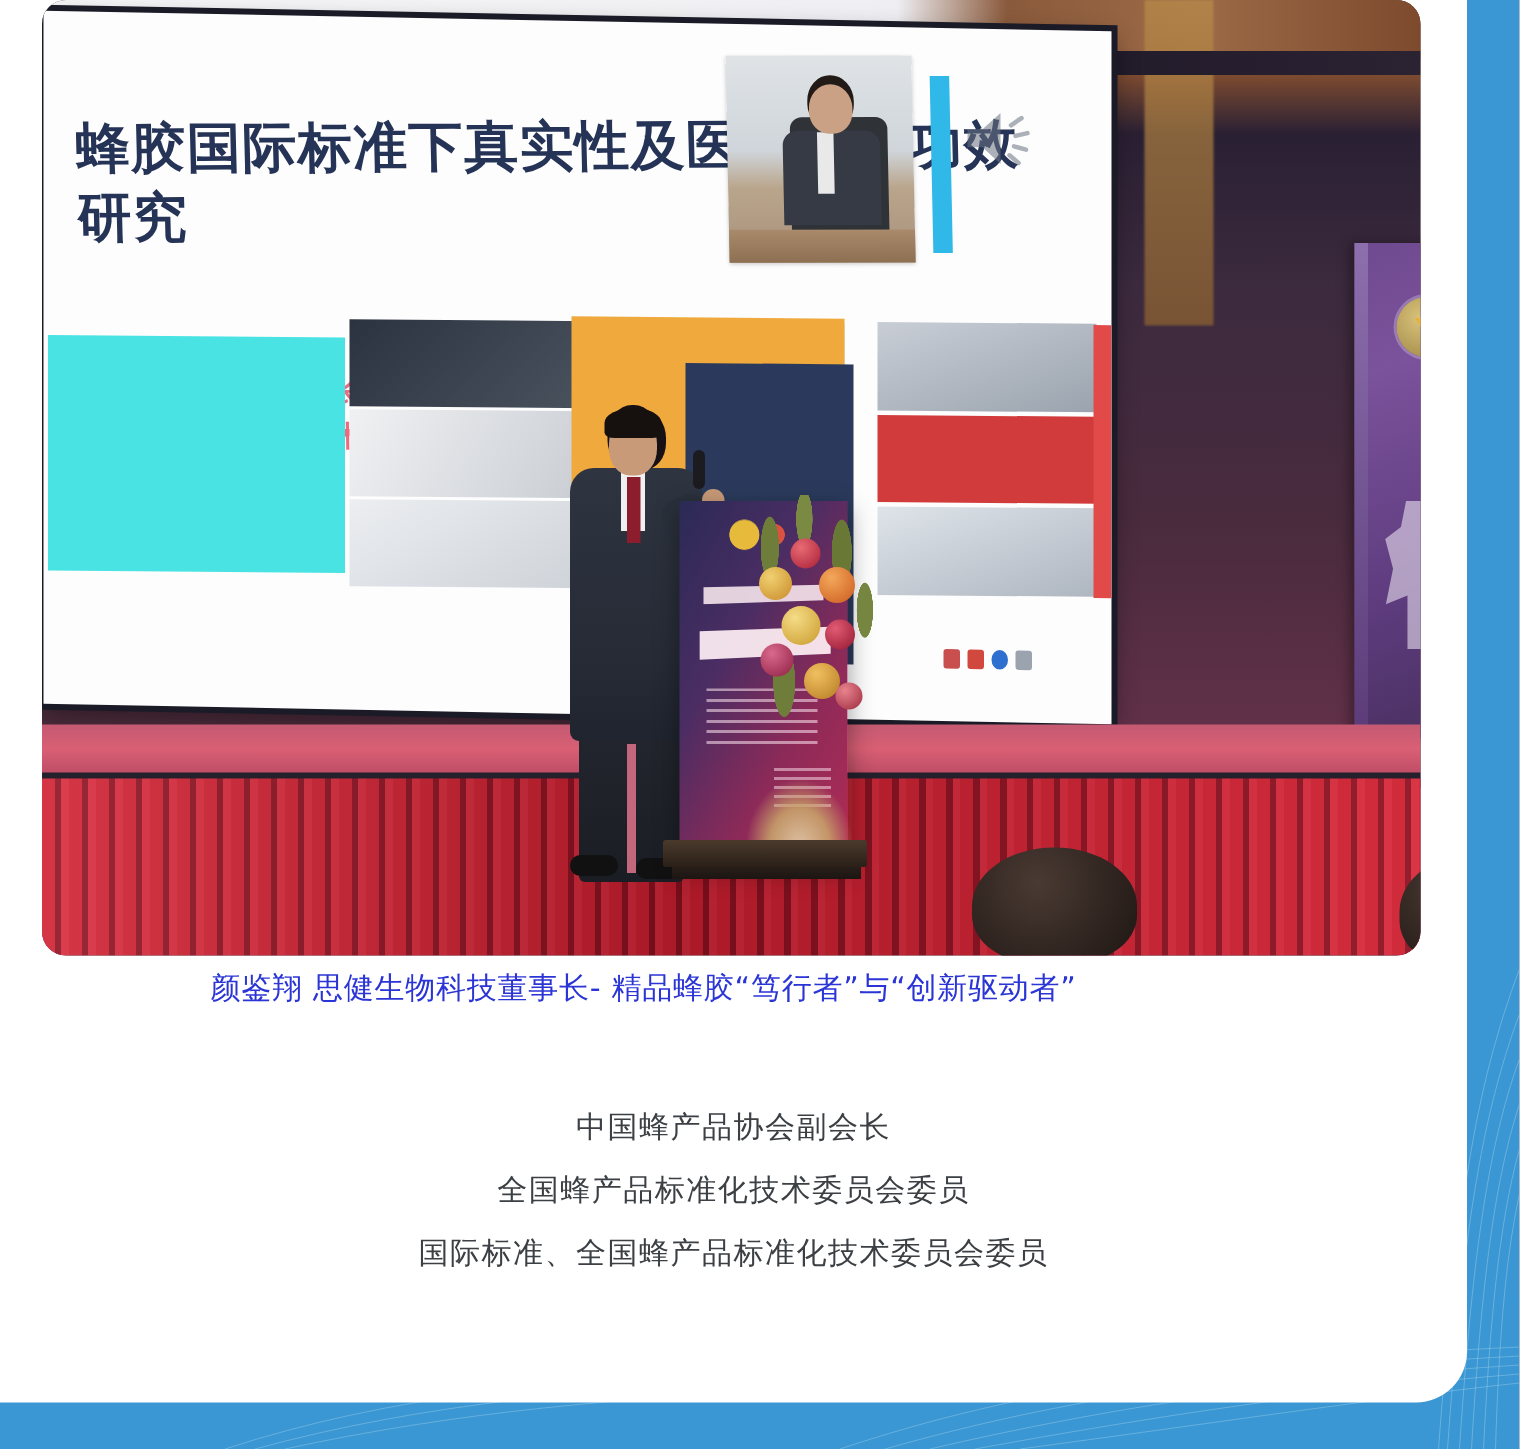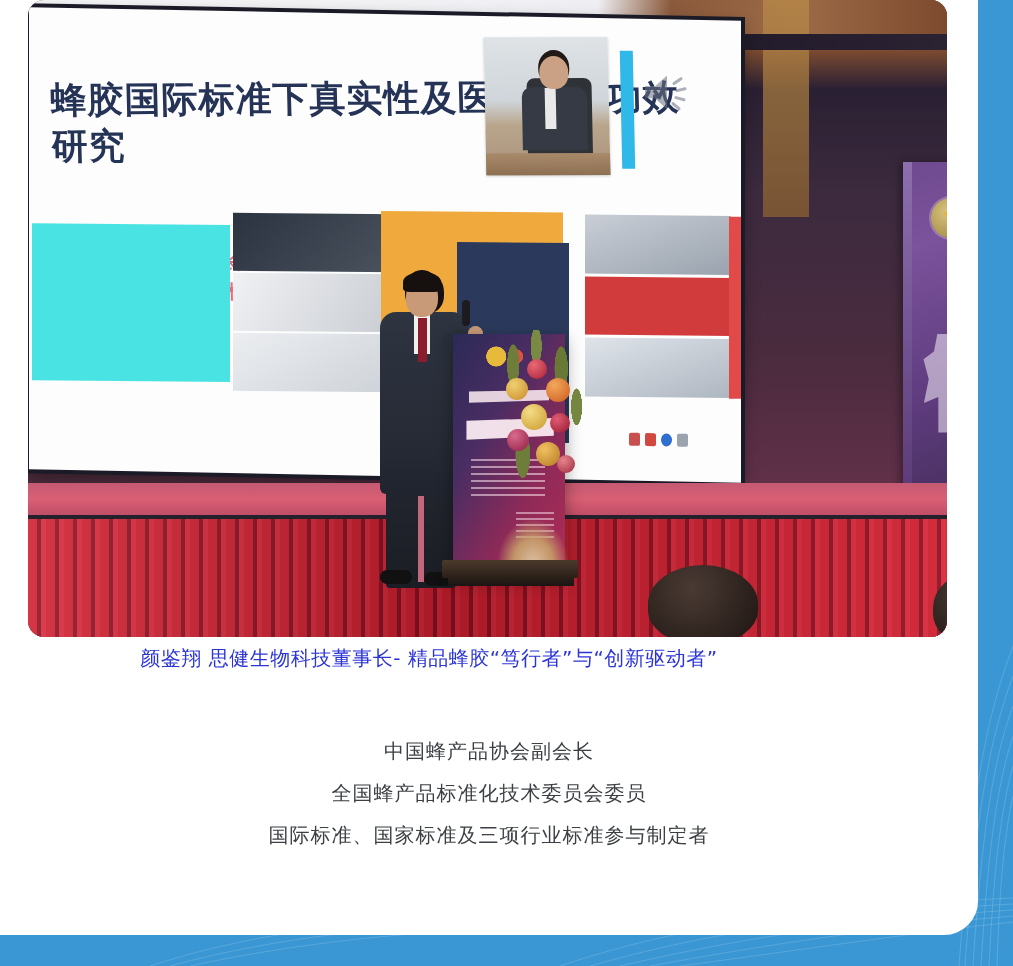--- a/index.html
+++ b/index.html
@@ -382,17 +382,17 @@
 
       <div class="head" id="head1"></div>
       <div class="head" id="head2"></div>
     </div>
 
     <div id="caption">颜鉴翔 思健生物科技董事长- 精品蜂胶“笃行者”与“创新驱动者”</div>
 
     <div id="body-text">
       <div>中国蜂产品协会副会长</div>
       <div>全国蜂产品标准化技术委员会委员</div>
-      <div>国际标准、国家标准及三项行业标准参与制定者</div>
+      <div>国际标准、全国蜂产品标准化技术委员会委员</div>
     </div>
 
   </div>
 </div>
 
 </body></html>

